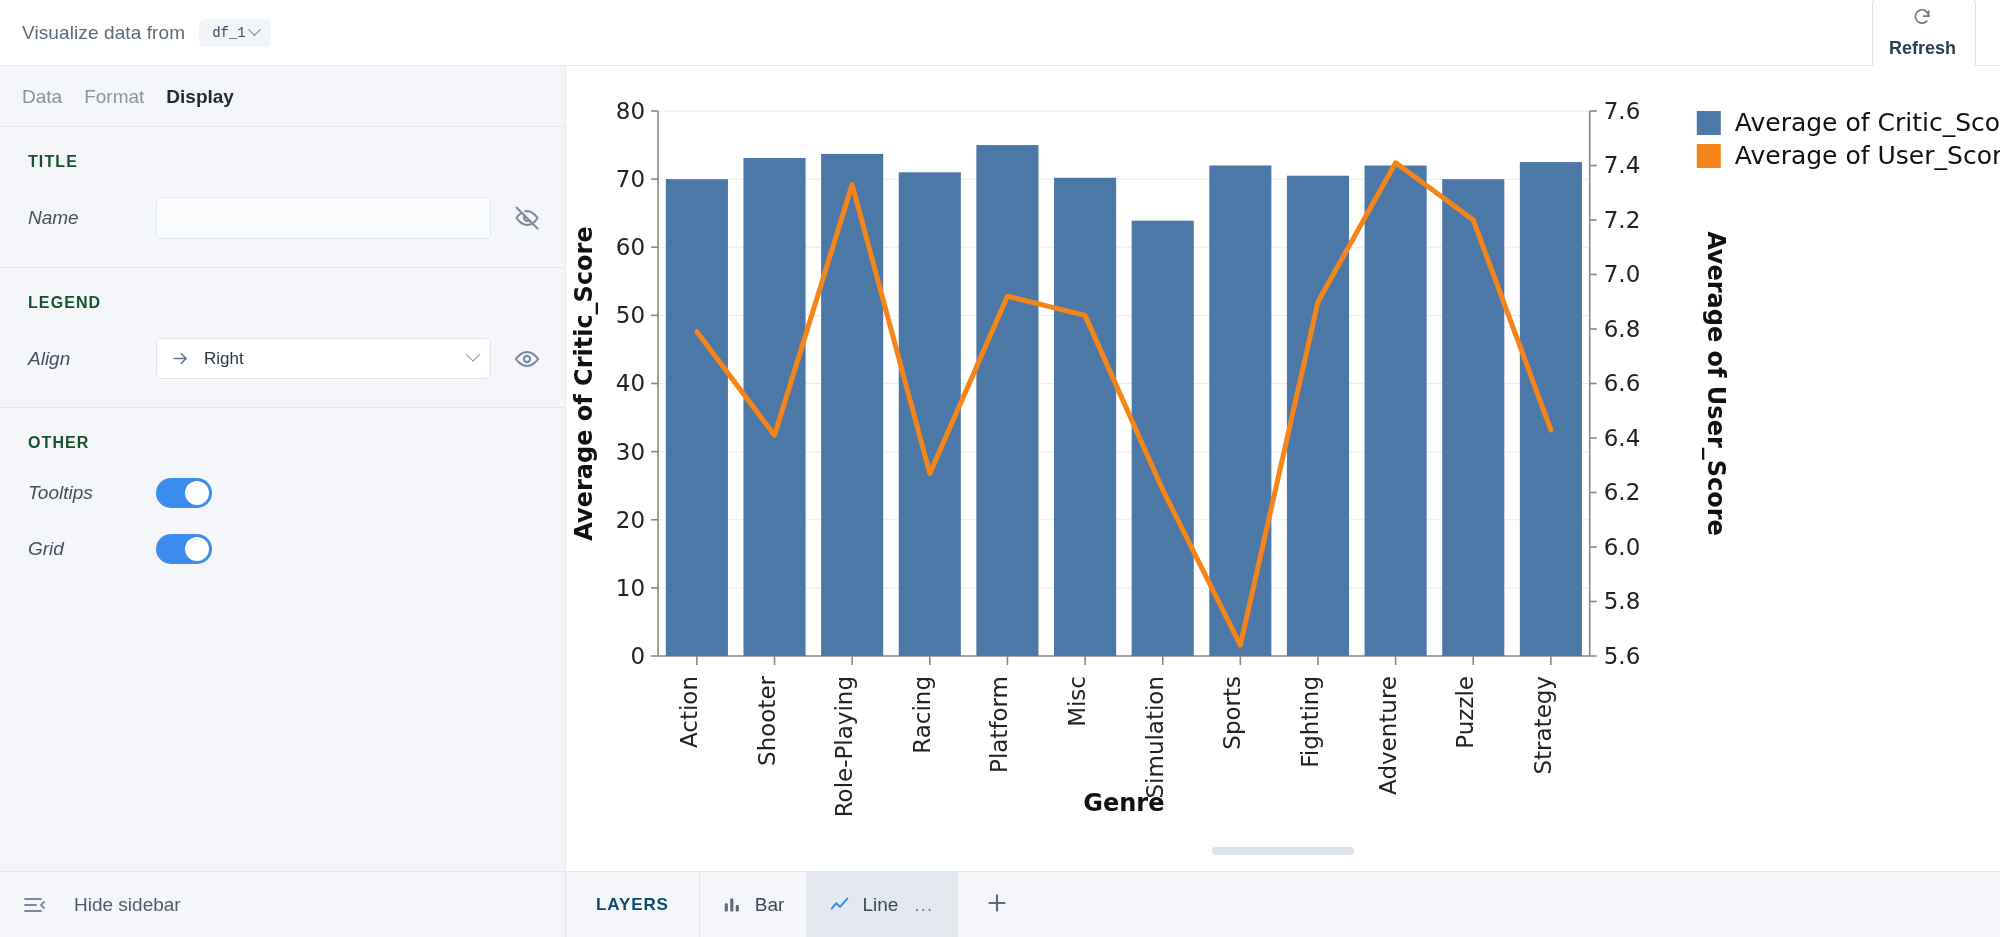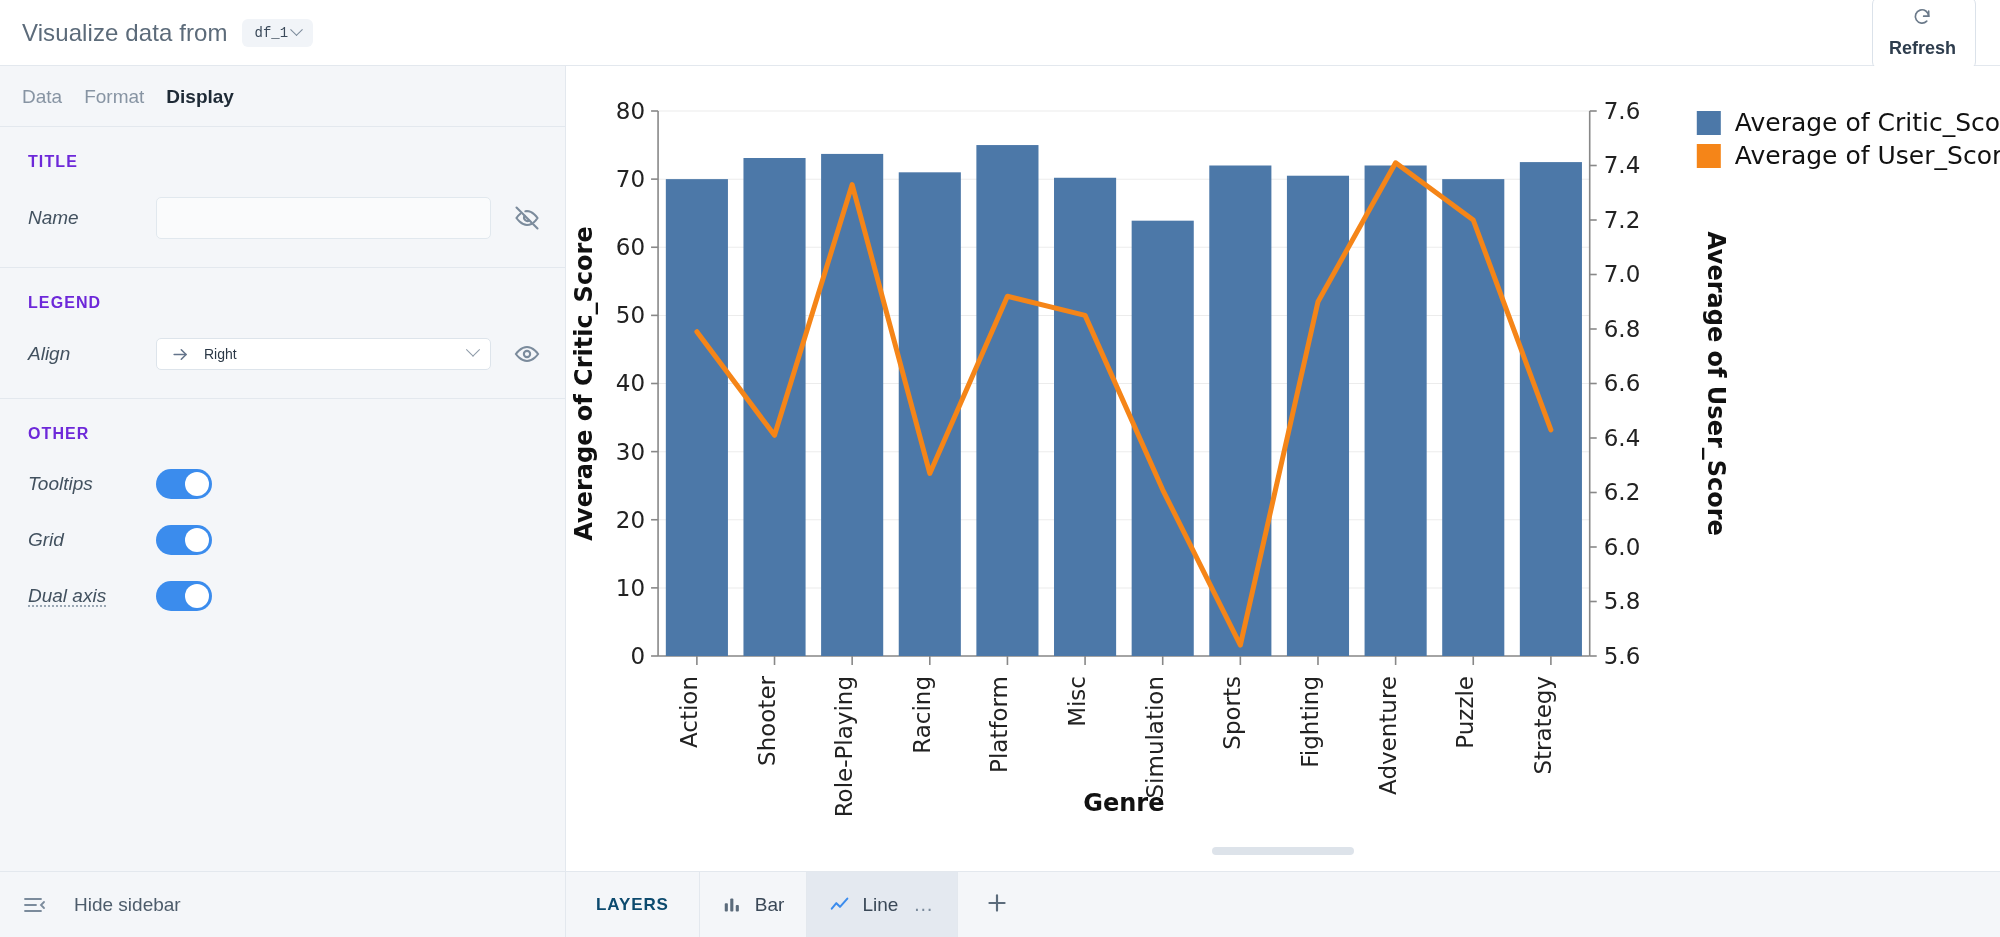--- a/index.html
+++ b/index.html
@@ -14,21 +14,21 @@
   #app { width: 2000px; height: 937px; display: flex; flex-direction: column; }
 
   
   .topbar {
     height: 66px; flex: 0 0 66px;
     display: flex; align-items: center;
     padding: 0 24px 0 22px;
     border-bottom: 1px solid #e3e8ee;
     background: #ffffff;
   }
-  .topbar-label { font-size: 24px; color: #5c6b7a; letter-spacing: .1px; }
+  .topbar-label { font-size: 19px; color: #5c6b7a; letter-spacing: .1px; }
   .df-chip {
     margin-left: 14px; display: inline-flex; align-items: center; gap: 4px;
     background: #f1f4f8; border-radius: 6px; padding: 6px 12px 6px 13px;
     font-family: "Liberation Mono", monospace; font-size: 14px; color: #3b4a5a;
   }
   .chev { display: inline-block; width: 9px; height: 9px;
     border-right: 1.8px solid #7c8b9b; border-bottom: 1.8px solid #7c8b9b;
     transform: rotate(45deg) translate(-2px,-2px); }
   .spacer { flex: 1 1 auto; }
   .refresh-btn {
@@ -50,35 +50,35 @@
     border-right: 1px solid #e3e8ee;
     display: flex; flex-direction: column;
   }
   .tabs { display: flex; gap: 22px; padding: 20px 24px 18px 22px;
           border-bottom: 1px solid #e3e8ee; }
   .tab { font-size: 19px; color: #8794a3; cursor: pointer; }
   .tab.active { color: #1e2a36; font-weight: bold; }
 
   .section { padding: 26px 24px 28px 28px; border-bottom: 1px solid #e3e8ee; }
   .section-title { font-size: 16px; font-weight: bold; letter-spacing: 1.1px;
-                   color: #6d28d9; margin-bottom: 26px; }
+                   color: #14532d; margin-bottom: 26px; }
   .row { display: flex; align-items: center; }
   .row-label { width: 128px; flex: 0 0 128px; font-size: 19px; color: #42515f; font-style: italic; }
   .row-label.dotted { text-decoration: underline; text-decoration-style: dotted;
                       text-underline-offset: 4px; text-decoration-color: #9aa7b4; }
   .text-input {
     width: 340px; height: 42px; background: #fafbfc;
     border: 1px solid #e1e8ee; border-radius: 5px; outline: none;
     font-size: 18px; padding: 0 12px; color: #2e3d4d;
   }
   .select {
-    width: 340px; height: 32px; background: #ffffff;
+    width: 340px; height: 41px; background: #ffffff;
     border: 1px solid #dde4eb; border-radius: 5px;
     display: flex; align-items: center; padding: 0 12px 0 14px;
-    font-size: 14px; color: #2b3846; cursor: pointer; gap: 14px;
+    font-size: 17px; color: #2b3846; cursor: pointer; gap: 14px;
   }
   .arrow-ic { color: #64748b; width: 19px; height: 19px; flex: 0 0 19px; }
   .select-val { flex: 1 1 auto; }
   .sel-chev { width: 10px; height: 10px; border-right: 1.8px solid #8d9aa8;
               border-bottom: 1.8px solid #8d9aa8; transform: rotate(45deg) translate(-3px,-3px); }
   .eye-btn { margin-left: 22px; color: #7b8b9c; width: 28px; height: 28px; cursor: pointer; }
 
   .toggle { width: 56px; height: 30px; border-radius: 15px; background: #3b8ced;
             position: relative; cursor: pointer; flex: 0 0 56px; }
   .toggle .knob { position: absolute; top: 3px; left: 29px; width: 24px; height: 24px;
@@ -201,26 +201,20 @@
             </div>
         </div>
 
         <div class="row other-row">
           <div class="row-label">Grid</div>
           <div class="toggle">
               <span class="knob"></span>
             </div>
         </div>
 
-        <div class="row other-row">
-          <div class="row-label dotted">Dual axis</div>
-          <div class="toggle">
-              <span class="knob"></span>
-            </div>
-        </div>
       </div>
 
       <div class="sidebar-spacer"></div>
 
       <div class="sidebar-footer">
         <span class="hide-ic">
           <svg viewBox="0 0 24 24" width="24" height="24" fill="none" stroke="currentColor" stroke-width="1.8" stroke-linecap="round">
             <path d="M3 6h16"></path>
               <path d="M3 12h11"></path>
               <path d="M3 18h16"></path>

